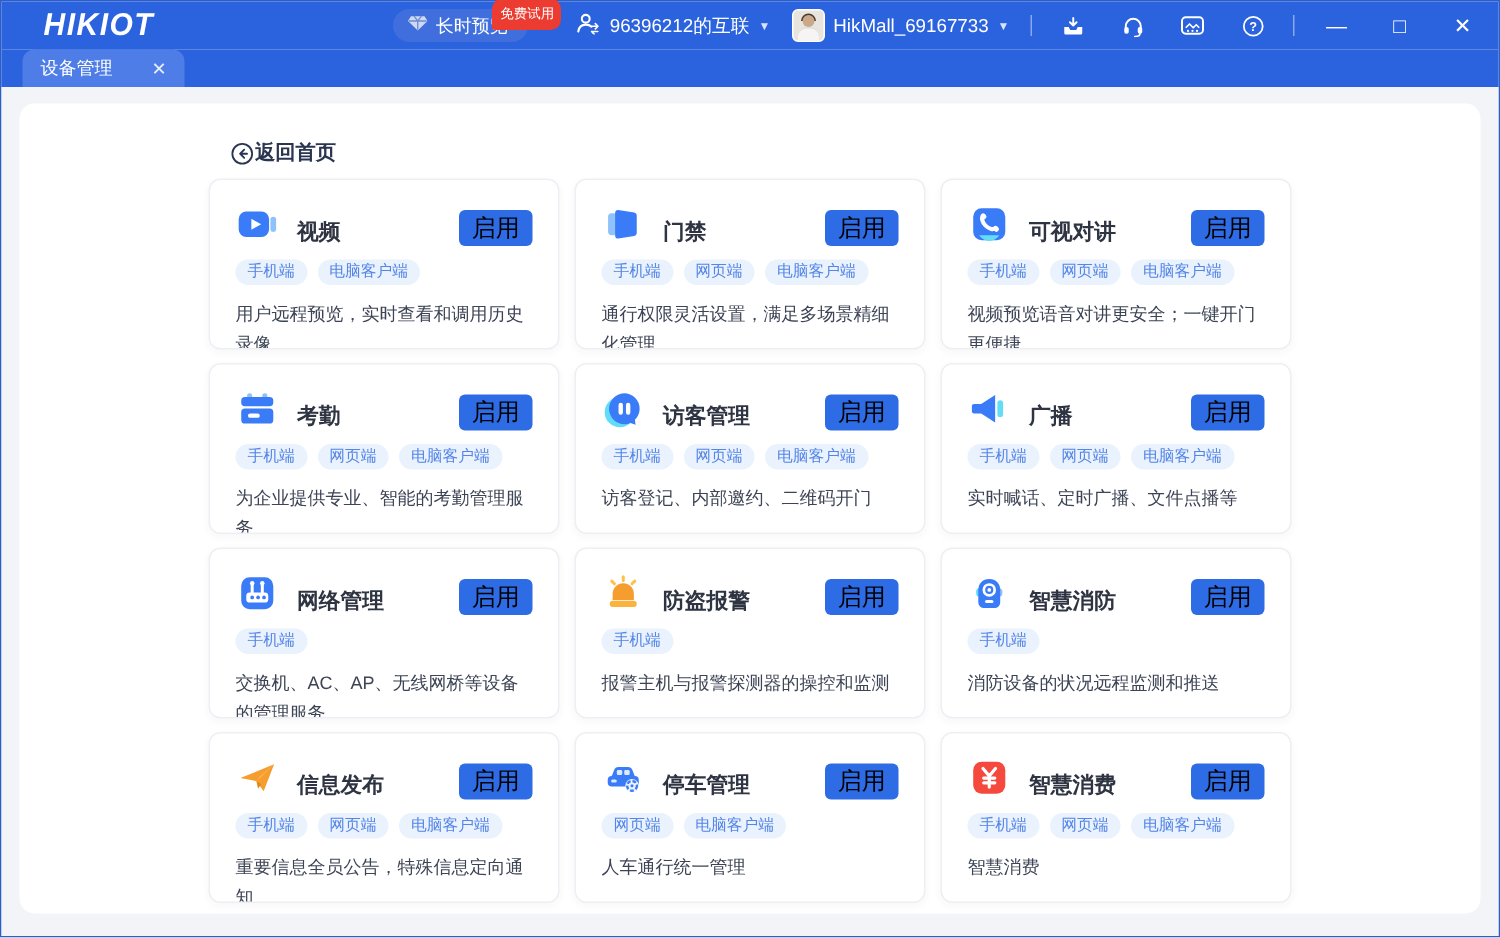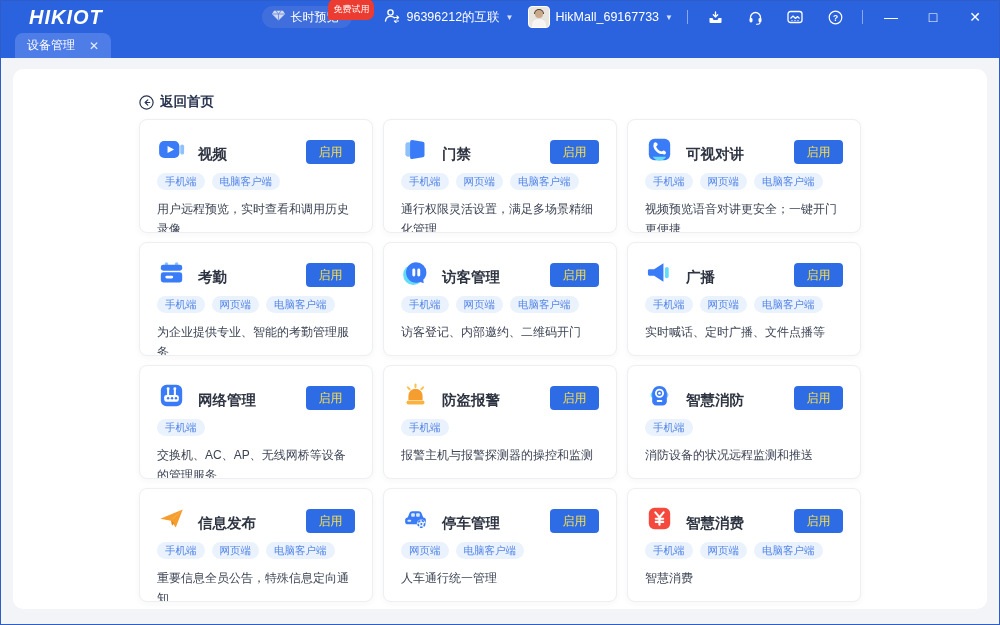--- a/index.html
+++ b/index.html
@@ -20,38 +20,38 @@
   .avatar .hair { position:absolute; left:5px; top:2px; width:10px; height:5px; border-radius:5px 5px 0 0; background:#4a3b30; }
   .avatar .body { position:absolute; left:3px; top:11px; width:14px; height:10px; border-radius:6px 6px 0 0; background:#f6f5f3; border-top:1px solid #ddd; }
   .tb-divider { width:1px; height:14px; background:rgba(255,255,255,.45); }
   .tb-icon { width:26px; height:22px; display:flex; align-items:center; justify-content:center; color:#fff; cursor:pointer; }
   .winctl { font-size:14px; color:#fff; width:28px; text-align:center; cursor:pointer; line-height:22px; }
 
   
   .tabbar { height:25px; background:#2b62dd; display:flex; align-items:flex-end; padding-left:8px; flex:0 0 auto; }
   .tab { height:25px; display:flex; align-items:center; font-size:12px; border-radius:8px 8px 0 0; cursor:pointer; }
   .tab.active { background:#fff; color:#2c3347; width:100px; padding:0 10px; }
-  .tab.inactive { background:#4e7de8; color:#fff; width:96px; padding:0 12px; margin-left:6px; justify-content:space-between; }
+  .tab.inactive { background:#4e7de8; color:#fff; width:108px; padding:0 12px; margin-left:6px; justify-content:space-between; }
   .tab-grid-icon { width:12px; height:12px; display:grid; grid-template-columns:5px 5px; grid-template-rows:5px 5px; gap:2px; margin-right:7px; }
   .tab-grid-icon i { background:#2f6ae0; border-radius:1.5px; }
   .tab-label { flex:1; }
   .tab-refresh { color:#3a4356; font-size:13px; font-weight:bold; cursor:pointer; }
   .tab-close { color:#e8eefc; font-size:12px; cursor:pointer; }
 
   
   .content { flex:1; position:relative; background:#f2f4f8; }
   .panel { position:absolute; left:12px; right:12px; top:11px; bottom:15px; background:#fff; border-radius:10px; }
-  .back-link { position:absolute; left:126px; top:24px; display:flex; align-items:center; gap:6px; color:#2a3550; font-size:13.5px; font-weight:bold; cursor:pointer; }
+  .back-link { position:absolute; left:141px; top:24px; display:flex; align-items:center; gap:1px; color:#2a3550; font-size:13.5px; font-weight:bold; cursor:pointer; }
   .cards-grid { position:absolute; left:126px; top:50px; display:grid; grid-template-columns:repeat(3,234px); grid-auto-rows:114px; column-gap:10px; row-gap:9px; }
 
   .card { background:#fff; border:1px solid #edeff3; border-radius:8px; box-shadow:0 2px 6px rgba(40,60,110,.04); padding:15px 17px 0 17px; overflow:hidden; }
   .card-head { display:flex; align-items:flex-end; }
   .card-icon { width:29px; height:29px; flex:0 0 auto; display:flex; align-items:center; justify-content:center; }
   .card-title { font-size:14.5px; font-weight:bold; color:#2e3442; margin-left:12px; flex:1; }
-  .enable-btn { background:#2e6ce5; color:#fde047; border:none; border-radius:4px; font-size:12px; width:49px; height:24px; cursor:pointer; }
+  .enable-btn { background:#2e6ce5; color:#000000; border:none; border-radius:4px; font-size:16px; width:49px; height:24px; cursor:pointer; }
   .card-tags { display:flex; gap:7px; margin-top:9px;text-align:right; }
   .tag { background:#e9f2fd; color:#5485e7; font-size:10.5px; line-height:17px; padding:0 8px; border-radius:9px; white-space:nowrap; }
   .card-desc { margin-top:10px; font-size:12px; line-height:1.65; color:#3d4455; }
 </style>
 </head>
 <body>
 
 <div class="window">
 
   <div class="titlebar">

